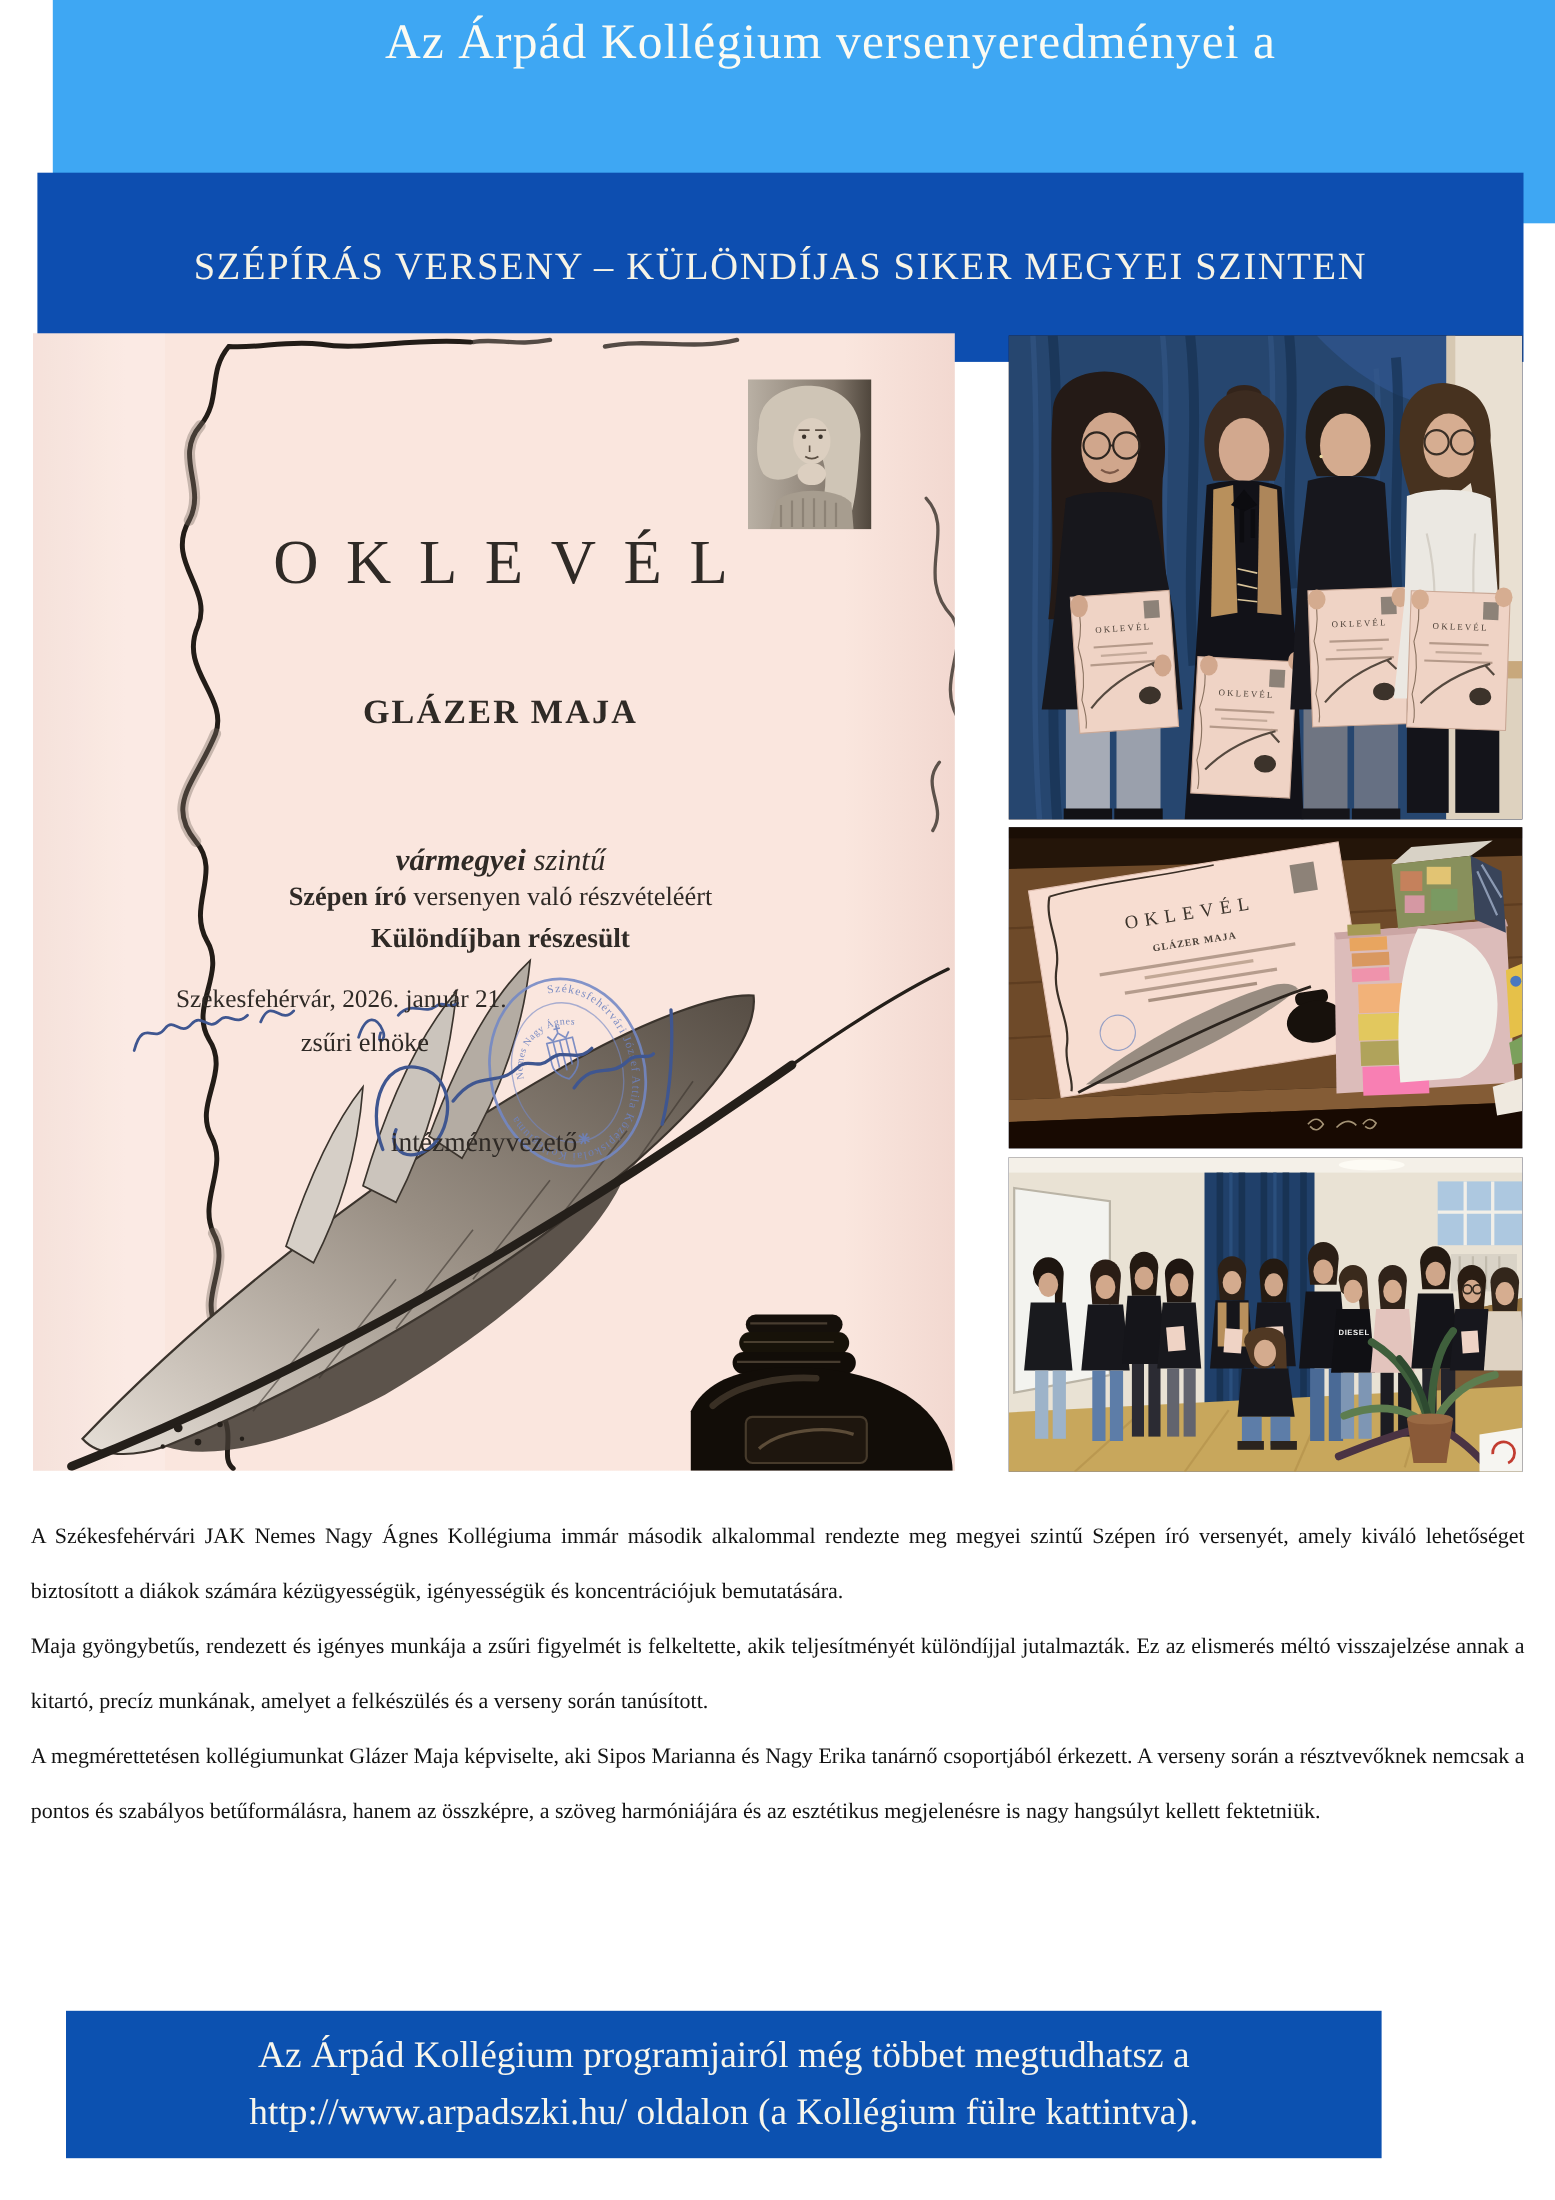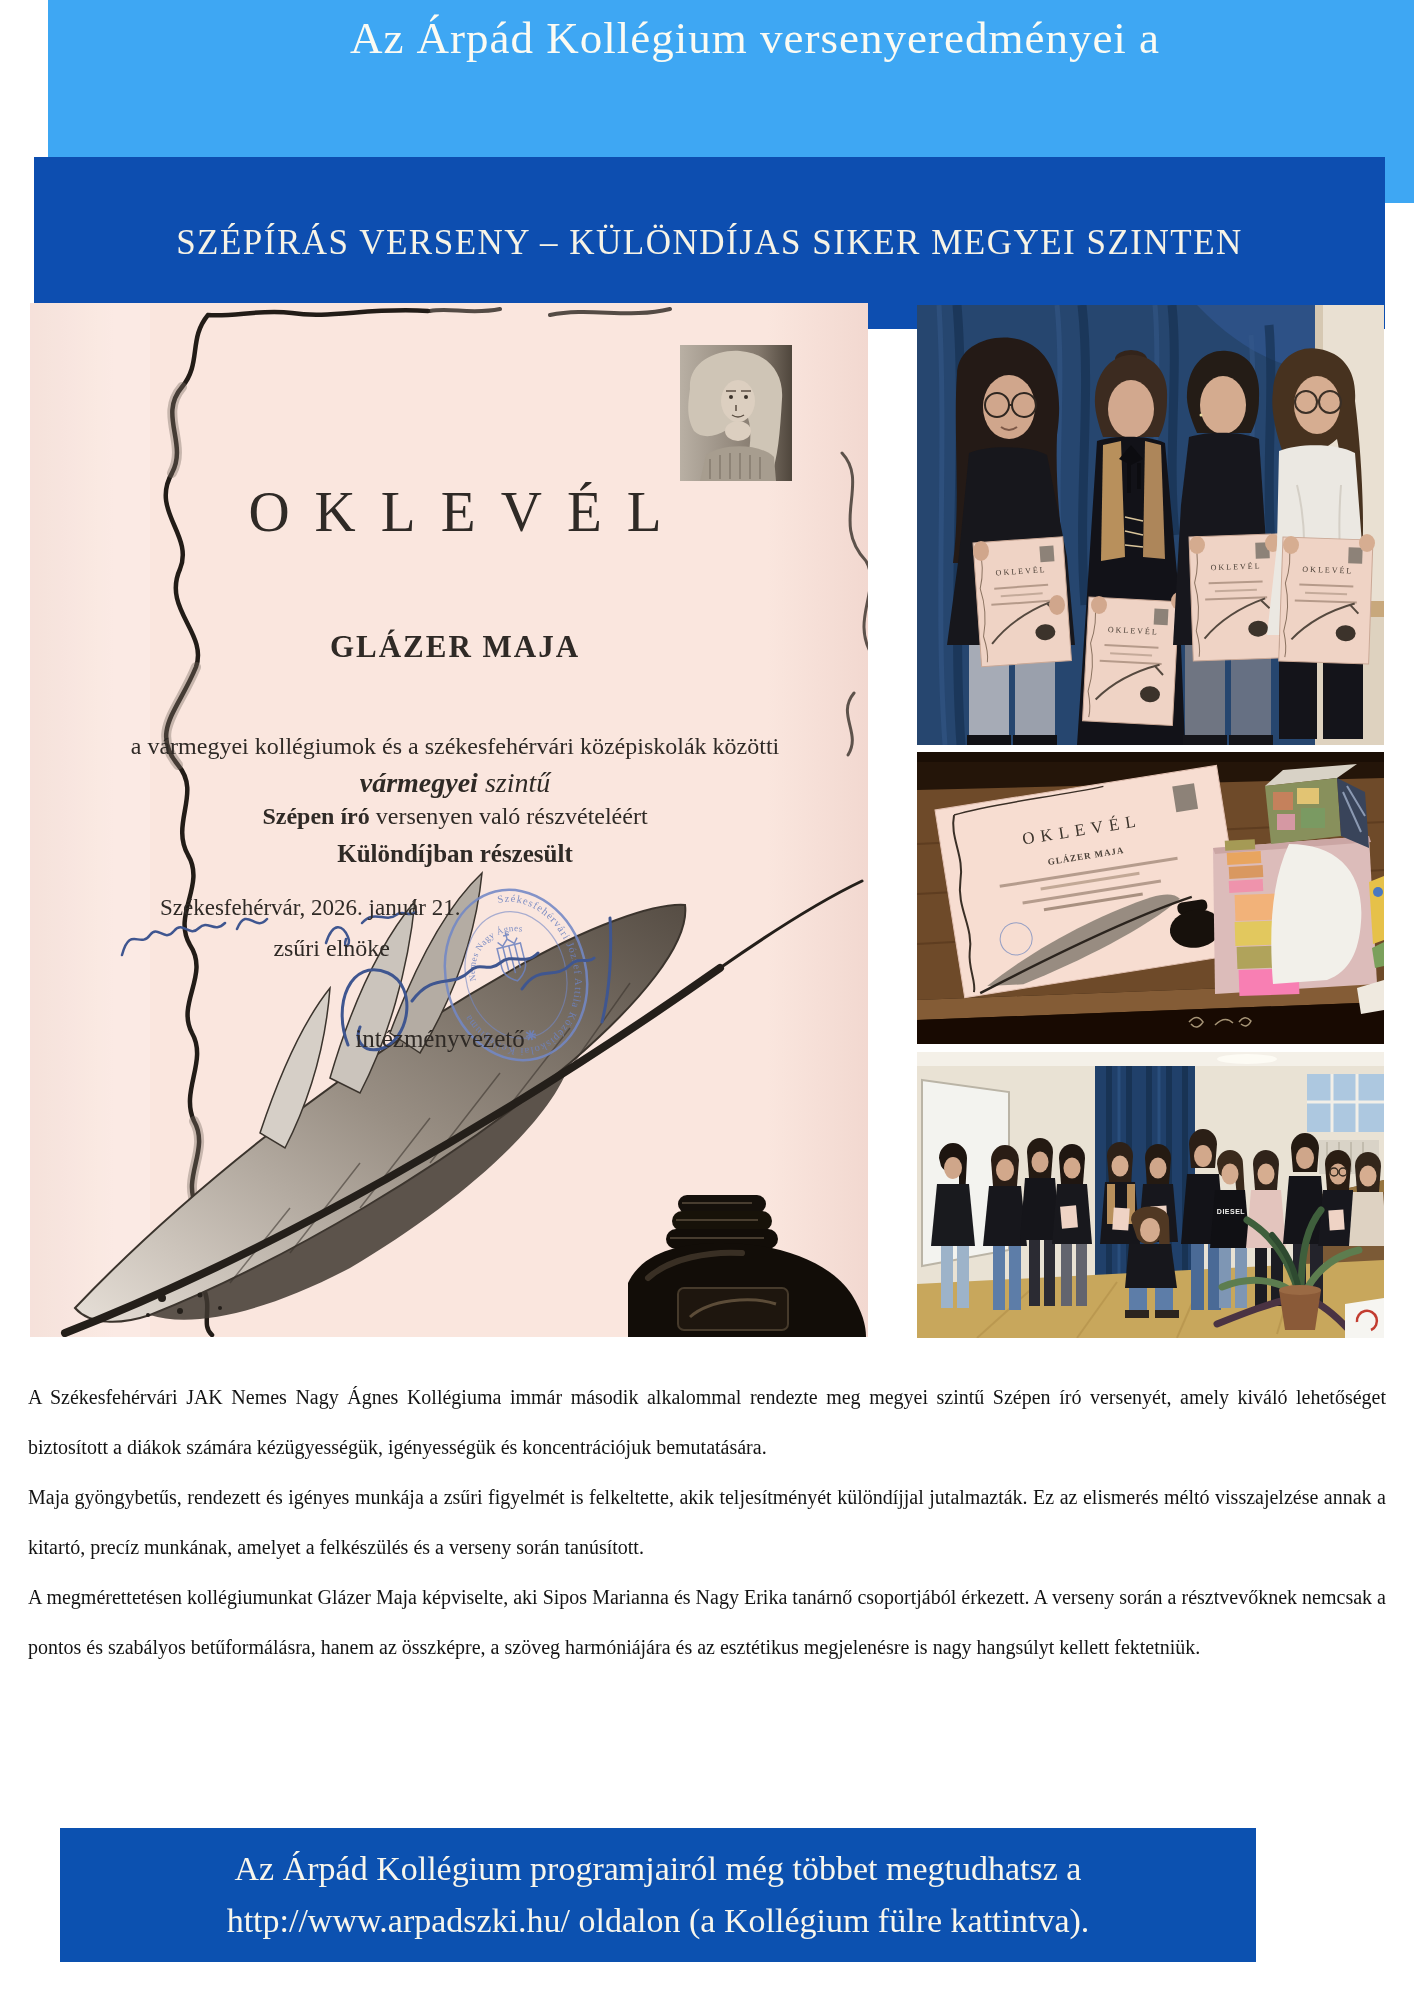--- a/index.html
+++ b/index.html
@@ -143,21 +143,20 @@
 
       <g fill="none" stroke="#3f5690" stroke-linecap="round">
         <path stroke-width="2.5" d="M 92,652 c 8,-30 18,-6 28,-20 c 8,-11 14,8 24,-4 c 9,-11 15,7 25,-3 c 9,-9 15,6 26,-5 m 12,6 c 10,-24 18,4 30,-10"></path>
         <path stroke-width="2.5" d="M 296,640 c 7,-22 17,-18 22,-6 c 4,9 -6,14 -2,2 m 16,-16 c 12,-14 24,0 34,-8 c 7,-6 13,3 20,-3"></path>
         <path stroke-width="3" d="M 318,742 c -16,-40 2,-88 40,-72 c 30,13 22,68 -8,76 c -16,4 -26,-8 -20,-22 m 52,-26 c 22,-30 40,-12 58,-30 c 10,-10 18,2 30,-8 c 13,-11 24,4 38,-10 m -16,36 c 18,-26 32,-8 48,-24 c 9,-9 18,-1 24,-7 m 16,-40 c 2,32 0,72 -8,104"></path>
       </g>
     </svg>
 
     <div class="txt cert-title">OKLEVÉL</div>
     <div class="txt cert-name">GLÁZER MAJA</div>
-    <div class="txt cert-l1">a vármegyei kollégiumok és a székesfehérvári középiskolák közötti</div>
     <div class="txt cert-l2"><b>vármegyei</b><span> szintű</span></div>
     <div class="txt cert-l3"><b>Szépen író</b><span> versenyen való részvételéért</span></div>
     <div class="txt cert-l4">Különdíjban részesült</div>
     <div class="txt cert-date">Székesfehérvár, 2026. január 21.</div>
     <div class="txt cert-sig1">zsűri elnöke</div>
     <div class="txt cert-sig2">intézményvezető</div>
   </div>
 
   <div class="photo" id="photo1">
     <svg width="467" height="440" viewBox="0 0 467 440">

